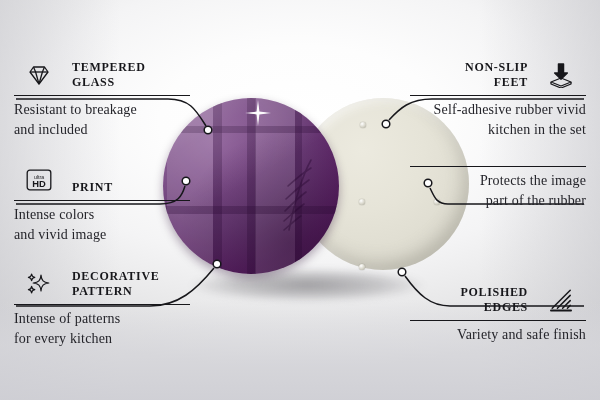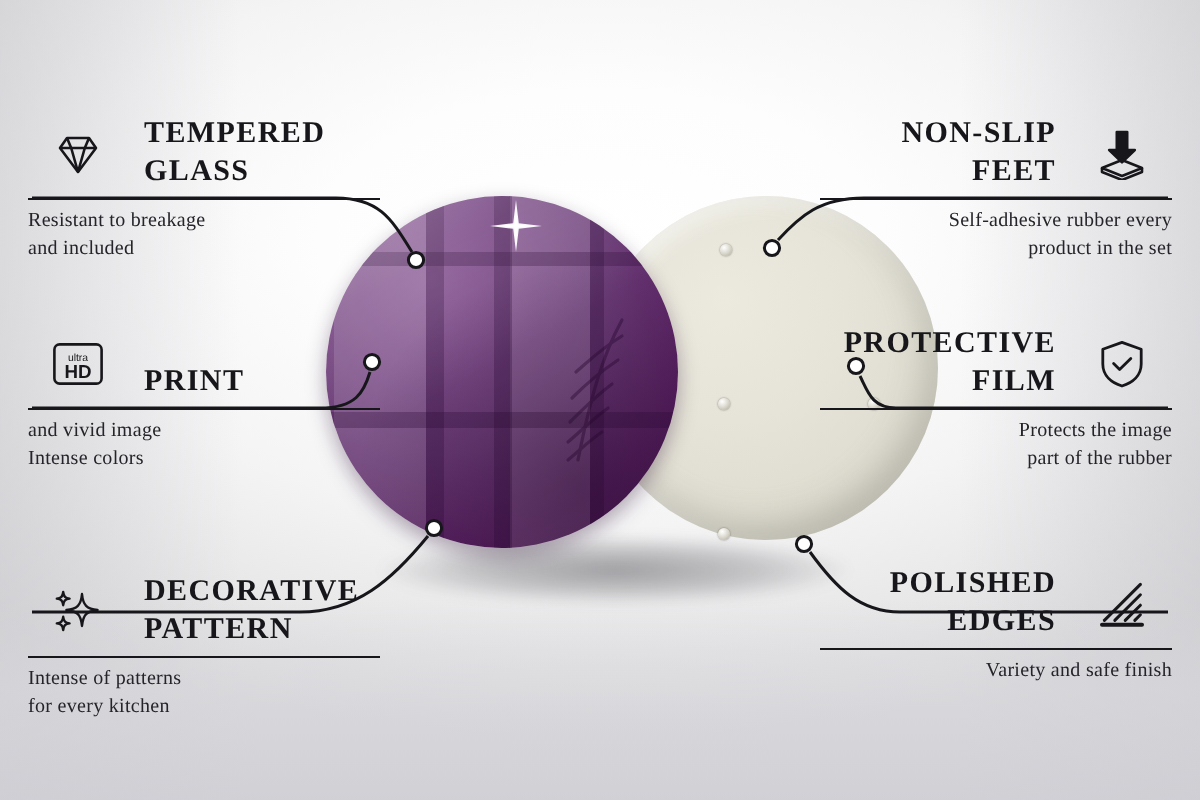--- a/index.html
+++ b/index.html
@@ -122,34 +122,34 @@
     flex: 0 0 auto;
     width: 50px; height: 26px;
     display: flex;
     align-items: center;
     justify-content: center;
     color: #17171b;
   }
   .feat-title {
     font-family: "Liberation Serif", serif;
     font-weight: bold;
-    font-size: 15px;
+    font-size: 12px;
     letter-spacing: 0.7px;
     line-height: 1.25;
     color: #17171b;
     text-transform: uppercase;
   }
   .rule {
     height: 0;
     border-top: 1.6px solid #17171b;
     margin-top: 3px;
   }
   .feat-desc {
     font-family: "Liberation Serif", serif;
-    font-size: 10px;
+    font-size: 14px;
     line-height: 1.45;
     color: #24242a;
     margin-top: 4px;
     letter-spacing: 0.15px;
   }
   .feat-desc span { display: block; }
 
   
   #connectors {
     position: absolute;
@@ -273,26 +273,26 @@
           <text x="13" y="20.2" text-anchor="middle" font-family="Liberation Sans, sans-serif" font-weight="bold" font-size="9.4" fill="#17171b">HD</text>
         </svg>
       </span>
       <span class="feat-title">
         <br>
         <span>PRINT</span>
       </span>
     </div>
     <div class="rule"></div>
     <div class="feat-desc">
+      <span>Intense colors</span>
       <span>and vivid image</span>
-      <span>Intense colors</span>
-    </div>
-  </div>
-
-  <div class="feature left" style="top:267px;margin-top:20px;">
+    </div>
+  </div>
+
+  <div class="feature left" style="top:267px;">
     <div class="feat-head">
       <span class="feat-icon">
         <svg viewBox="0 0 26 26" width="26" height="26" fill="none" stroke="#17171b" stroke-width="1.2" stroke-linejoin="round">
           <path d="M15 4 C15.5 9.6 17.4 11.5 22.8 12 C17.4 12.5 15.5 14.4 15 20 C14.5 14.4 12.6 12.5 7.2 12 C12.6 11.5 14.5 9.6 15 4 Z"></path>
           <path d="M5.6 3 C5.9 5.3 6.6 6 8.8 6.3 C6.6 6.6 5.9 7.3 5.6 9.6 C5.3 7.3 4.6 6.6 2.4 6.3 C4.6 6 5.3 5.3 5.6 3 Z"></path>
           <path d="M5.6 15.4 C5.9 17.7 6.6 18.4 8.8 18.7 C6.6 19 5.9 19.7 5.6 22 C5.3 19.7 4.6 19 2.4 18.7 C4.6 18.4 5.3 17.7 5.6 15.4 Z"></path>
         </svg>
       </span>
       <span class="feat-title">
         <span>DECORATIVE</span><br>
@@ -315,38 +315,26 @@
           <path d="M3 20 V22 L13 26 L23 22 V20"></path>
         </svg>
       </span>
       <span class="feat-title">
         <span>NON-SLIP</span><br>
         <span>FEET</span>
       </span>
     </div>
     <div class="rule"></div>
     <div class="feat-desc">
-      <span>Self-adhesive rubber every</span>
-      <span>product in the set</span>
+      <span>Self-adhesive rubber vivid</span>
+      <span>kitchen in the set</span>
     </div>
   </div>
 
   <div class="feature right" style="top:163px;">
-    <div class="feat-head">
-      <span class="feat-icon">
-        <svg viewBox="0 0 26 26" width="26" height="26" fill="none" stroke="#17171b" stroke-width="1.4" stroke-linejoin="round" stroke-linecap="round">
-          <path d="M13 2.2 L22.6 5.6 V13 C22.6 18.6 18.4 22.3 13 24 C7.6 22.3 3.4 18.6 3.4 13 V5.6 Z"></path>
-          <path d="M8.8 12.8 L11.8 15.8 L17.4 10.2"></path>
-        </svg>
-      </span>
-      <span class="feat-title">
-        <span>PROTECTIVE</span><br>
-        <span>FILM</span>
-      </span>
-    </div>
     <div class="rule"></div>
     <div class="feat-desc">
       <span>Protects the image</span>
       <span>part of the rubber</span>
     </div>
   </div>
 
   <div class="feature right" style="top:283px;">
     <div class="feat-head">
       <span class="feat-icon">

